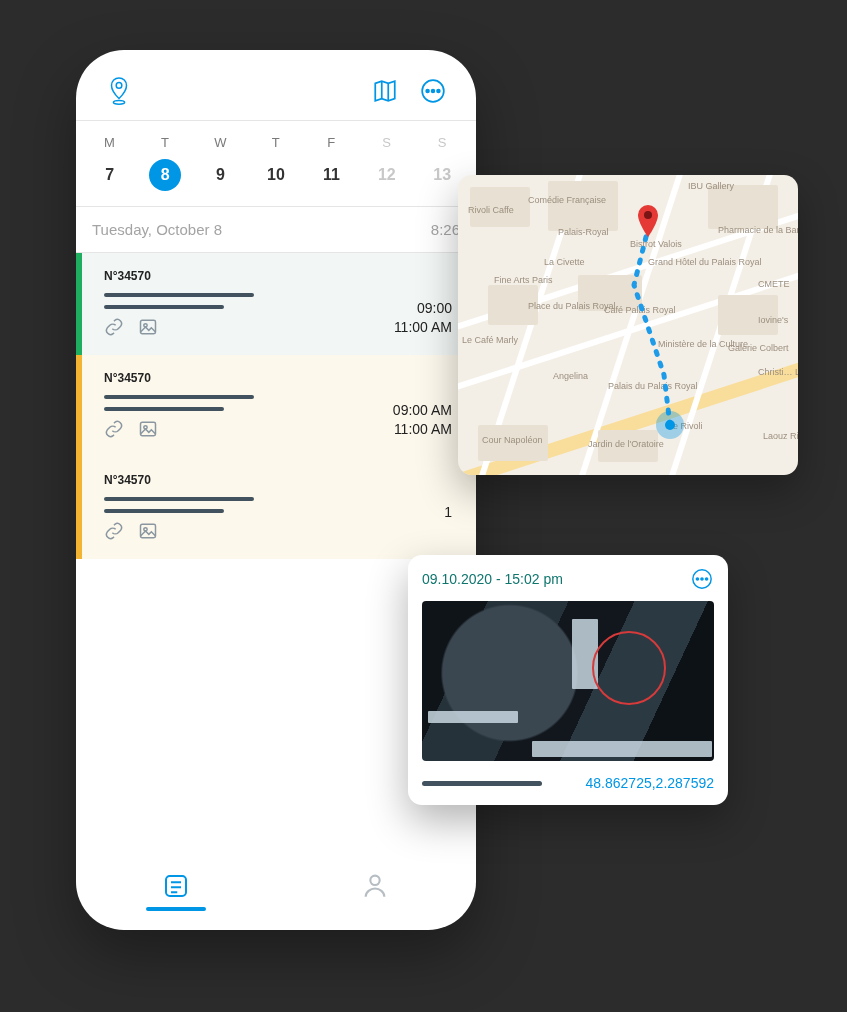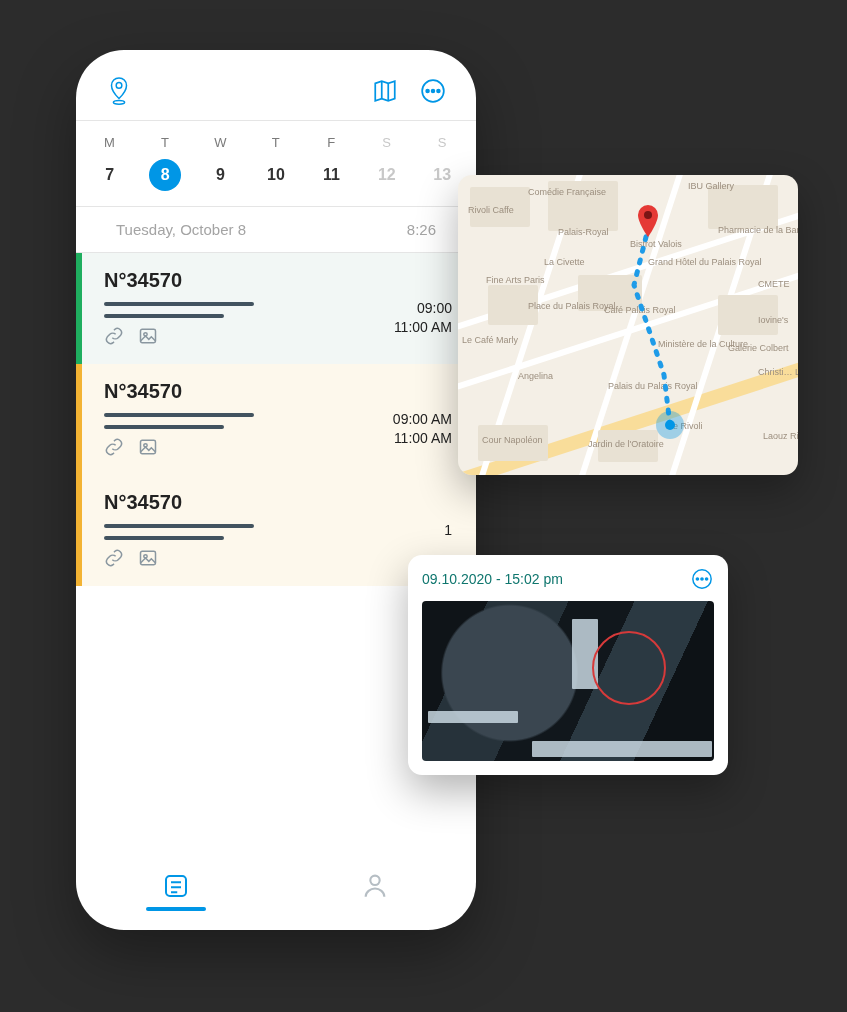--- a/index.html
+++ b/index.html
@@ -32,28 +32,28 @@
   
   .calstrip { padding: 14px 6px 14px; }
   .calrow { display:flex; }
   .calcell { flex:1; text-align:center; }
   .calcell .d { color:#7a7a7a; font-size:13px; margin-bottom:8px; letter-spacing:.5px; }
   .calcell.we .d, .calcell.we .n { color:#c8c8c8; }
   .calcell .n { font-weight:700; font-size:16px; color:#333; height:34px; display:flex; align-items:center; justify-content:center; }
   .calcell.sel .n span { background:#0096e6; color:#fff; border-radius:50%; width:32px; height:32px; display:flex; align-items:center; justify-content:center; }
 
   
-  .datebar { display:flex; justify-content:space-between; color:#a4a4a4; font-size:15px; padding: 14px 40px; }
+  .datebar { display:flex; justify-content:space-between; color:#a4a4a4; font-size:15px; padding: 14px 16px; }
 
   
   .card { position:relative; padding: 16px 24px 14px 28px; }
   .card .stripe { position:absolute; left:0; top:0; bottom:0; width:6px; }
   .card.grn { background:#f2f7f5; } .card.grn .stripe{ background:#1fae5f; }
   .card.yel { background:#fdf8ec; } .card.yel .stripe{ background:#f3b333; }
-  .card .title { font-weight:600; font-size:20px; color:#222; margin-bottom:10px; }
+  .card .title { font-weight:600; font-size:12px; color:#222; margin-bottom:10px; }
   .card .lines { display:flex; flex-direction:column; gap:8px; margin-bottom:8px; }
   .card .line { height:4px; border-radius:2px; background:#42535f; }
   .card .line.l1{ width:150px;} .card .line.l2{ width:120px;}
   .card .times { position:absolute; right:24px; top:46px; text-align:right; font-size:14px; line-height:1.35; color:#222; }
   .card .icons { display:flex; gap:14px; color:#8a97a0; margin-top:6px;}
 
   
   .tabbar { position:absolute; bottom:0; left:0; right:0; height:78px; display:flex; }
   .tab { flex:1; display:flex; flex-direction:column; align-items:center; justify-content:center; gap:6px;}
   .tab .bar { width:60px; height:4px; border-radius:2px; background:transparent; }
@@ -285,36 +285,36 @@
     <div class="blk" style="left:90px;top:6px;width:70px;height:50px;"></div>
     <div class="blk" style="left:250px;top:10px;width:70px;height:44px;"></div>
     <div class="blk" style="left:30px;top:110px;width:50px;height:40px;"></div>
     <div class="blk" style="left:120px;top:100px;width:64px;height:36px;"></div>
     <div class="blk" style="left:260px;top:120px;width:60px;height:40px;"></div>
     <div class="blk" style="left:20px;top:250px;width:70px;height:36px;"></div>
     <div class="blk" style="left:140px;top:255px;width:60px;height:32px;"></div>
   </div>
 
   <span class="maplabel" style="left:10px;top:30px;">Rivoli Caffe</span>
-  <span class="maplabel" style="left:70px;top:12px;">Comédie Française</span>
+  <span class="maplabel" style="left:70px;top:20px;">Comédie Française</span>
   <span class="maplabel" style="left:230px;top:6px;">IBU Gallery</span>
   <span class="maplabel" style="left:100px;top:52px;">Palais-Royal</span>
   <span class="maplabel" style="left:172px;top:64px;">Bistrot Valois</span>
   <span class="maplabel" style="left:86px;top:82px;">La Civette</span>
   <span class="maplabel" style="left:260px;top:50px;">Pharmacie de la Banque</span>
-  <span class="maplabel" style="left:8px;top:100px;padding-left:20px;">Fine Arts Paris</span>
+  <span class="maplabel" style="left:16px;top:100px;padding-left:20px;">Fine Arts Paris</span>
   <span class="maplabel" style="left:190px;top:82px;">Grand Hôtel du Palais Royal</span>
   <span class="maplabel" style="left:300px;top:104px;">CMETE</span>
   <span class="maplabel" style="left:70px;top:126px;">Place du Palais Royal</span>
   <span class="maplabel" style="left:146px;top:130px;">Café Palais Royal</span>
   <span class="maplabel" style="left:300px;top:140px;">Iovine's</span>
   <span class="maplabel" style="left:4px;top:160px;">Le Café Marly</span>
   <span class="maplabel" style="left:200px;top:164px;">Ministère de la Culture</span>
   <span class="maplabel" style="left:270px;top:168px;">Galerie Colbert</span>
-  <span class="maplabel" style="left:60px;top:196px;">Angelina</span>
+  <span class="maplabel" style="left:60px;top:196px;padding-left:35px;">Angelina</span>
   <span class="maplabel" style="left:300px;top:192px;">Christi… Loubou…</span>
   <span class="maplabel" style="left:150px;top:206px;">Palais du Palais Royal</span>
   <span class="maplabel" style="left:24px;top:260px;">Cour Napoléon</span>
   <span class="maplabel" style="left:130px;top:264px;">Jardin de l'Oratoire</span>
   <span class="maplabel" style="left:305px;top:256px;">Laouz Rivoli</span>
   <span class="maplabel" style="left:210px;top:246px;">de Rivoli</span>
 
   <svg class="route" width="340" height="300">
     <path d="M212 250 L206 200 L176 110 L190 54" stroke="#1e9be8" stroke-width="5" stroke-dasharray="3 9" stroke-linecap="round" fill="none"></path>
   </svg>
@@ -338,13 +338,17 @@
           <circle cx="17" cy="12" r="1.2" fill="#0096e6"></circle>
       </svg>
     </div>
   </div>
   <div class="pimg">
     <div class="hl" style="left:6px;top:110px;width:90px;height:12px;"></div>
     <div class="hl" style="left:150px;top:18px;width:26px;height:70px;"></div>
     <div class="hl" style="left:110px;bottom:4px;width:180px;height:16px;"></div>
     <div class="circle"></div>
   </div>
+  <div class="pfoot">
+    <div class="pln"></div>
+    <span class="coords">48.862725,2.287592</span>
+  </div>
 </div>
 
 </body></html>

